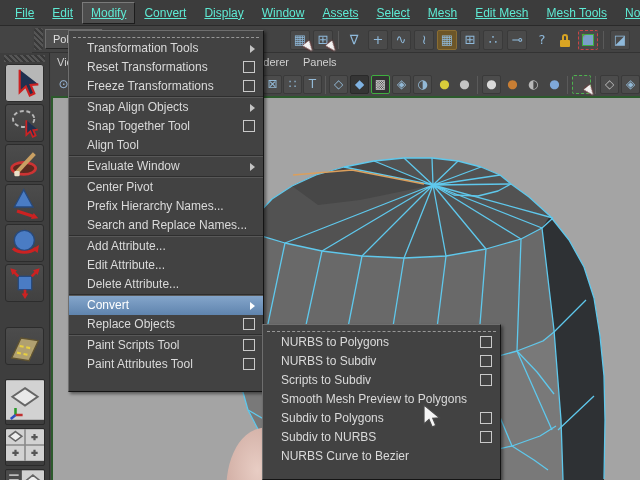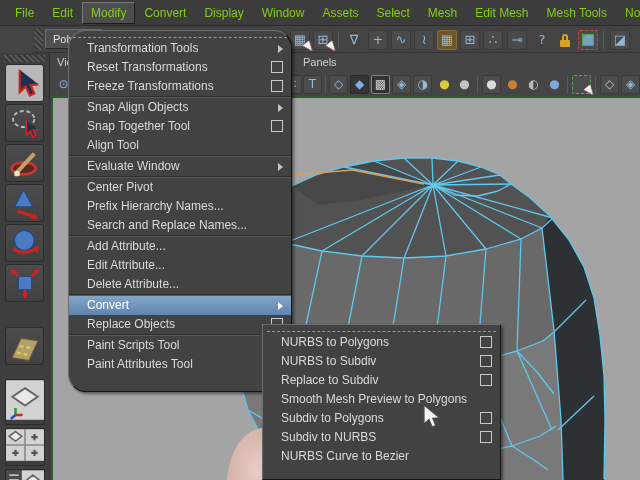--- a/index.html
+++ b/index.html
@@ -3,21 +3,21 @@
 <meta charset="utf-8">
 <style>
   html,body{margin:0;padding:0;background:#2a2a2a;}
   *{box-sizing:border-box;}
   .app{position:relative;width:640px;height:480px;background:#444444;overflow:hidden;
        font-family:"Liberation Sans",sans-serif;color:#d6d6d6;-webkit-font-smoothing:antialiased;}
 
   
   .menubar{position:absolute;left:0;top:0;width:640px;height:26px;background:#3c3c3c;
            border-bottom:1px solid #2a2a2a;display:flex;align-items:center;padding-left:6px;white-space:nowrap;overflow:hidden;}
-  .mitem{font-size:12px;color:#84cc16;padding:4px 9px;cursor:default;flex:0 0 auto;}
+  .mitem{font-size:12px;color:#5eead4;padding:4px 9px;cursor:default;flex:0 0 auto;text-decoration:underline;}
   .mitem.active{background:#4d4d4d;border:1px solid;border-color:#7a7a7a #1d1d1d #1d1d1d #7a7a7a;padding:3px 8px;}
 
   
   .statusline{position:absolute;left:0;top:26px;width:640px;height:27px;background:#434343;border-bottom:1px solid #333;margin-left:32px;}
   .drag-dots{position:absolute;left:2px;top:2px;width:9px;height:22px;
      background:repeating-linear-gradient(45deg,#555 0 2px,#393939 2px 4px);border-radius:2px;}
   .mode-select{position:absolute;left:13px;top:3px;width:58px;height:20px;background:#4f4f4f;
      border:1px solid;border-color:#6e6e6e #252525 #252525 #6e6e6e;font-size:11px;line-height:18px;padding-left:7px;color:#e0e0e0;}
   .ic{position:absolute;top:4px;width:20px;height:20px;background:#4a4a4a;border:1px solid #3a3a3a;border-radius:2px;
       text-align:center;font-size:13px;line-height:18px;color:#8fb9da;}
@@ -61,21 +61,21 @@
   
   .menu{position:absolute;background:#424242;border:1px solid;border-color:#6e6e6e #141414 #141414 #6e6e6e;
         box-shadow:2px 2px 3px rgba(0,0,0,.45);z-index:20;}
   .tearoff{height:6px;margin:1px 4px 1px 4px;border-bottom:1px dashed #979797;}
   .mi{position:relative;height:19px;line-height:19px;font-size:12px;color:#dadada;padding-left:18px;padding-right:30px;white-space:nowrap;}
   .mi.hl{background:linear-gradient(#84a5ca,#5f84ae);color:#ffffff;}
   .msep{height:2px;margin:0;border-top:1px solid #2e2e2e;border-bottom:1px solid #585858;}
   .optbox{position:absolute;right:8px;top:3px;width:12px;height:12px;border:1px solid #c9c9c9;background:transparent;}
   .subarrow{position:absolute;right:8px;top:5.5px;width:0;height:0;border-top:4px solid transparent;
             border-bottom:4px solid transparent;border-left:5px solid #c4c4c4;}
-  .modify-menu{left:68px;top:30px;width:224px;height:362px;border-radius:18px;}
+  .modify-menu{left:68px;top:30px;width:196px;height:362px;}
   .convert-submenu{left:262px;top:324px;width:239px;height:156px;overflow:hidden;}
 
   .cursor-svg{position:absolute;left:420px;top:404px;z-index:40;}
 </style>
 </head>
 <body>
 
 <div class="app">
 
   <div class="menubar">
@@ -312,21 +312,21 @@
     <div class="mi"><span>Replace Objects</span><span class="optbox"></span></div>
     <div class="msep"></div>
     <div class="mi"><span>Paint Scripts Tool</span><span class="optbox"></span></div>
     <div class="mi"><span>Paint Attributes Tool</span><span class="optbox"></span></div>
   </div>
 
   <div class="menu convert-submenu">
     <div class="tearoff"></div>
     <div class="mi"><span>NURBS to Polygons</span><span class="optbox"></span></div>
     <div class="mi"><span>NURBS to Subdiv</span><span class="optbox"></span></div>
-    <div class="mi"><span>Replace to Subdiv</span><span class="optbox"></span></div>
+    <div class="mi"><span>Scripts to Subdiv</span><span class="optbox"></span></div>
     <div class="mi"><span>Smooth Mesh Preview to Polygons</span></div>
     <div class="mi"><span>Subdiv to Polygons</span><span class="optbox"></span></div>
     <div class="mi"><span>Subdiv to NURBS</span><span class="optbox"></span></div>
     <div class="mi"><span>NURBS Curve to Bezier</span></div>
   </div>
 
   <svg class="cursor-svg" width="22" height="26" viewBox="0 0 22 26">
     <polygon points="4,1 4,20 9,15.4 12.2,23 15.8,21.4 12.8,14.2 19.5,13.8" fill="#f5f5f5" stroke="#4a4a4a" stroke-width="1.2"></polygon>
   </svg>
 

